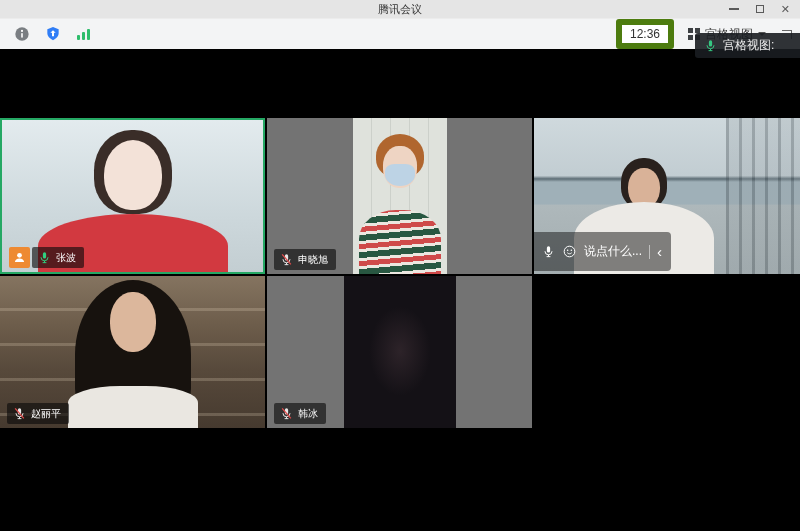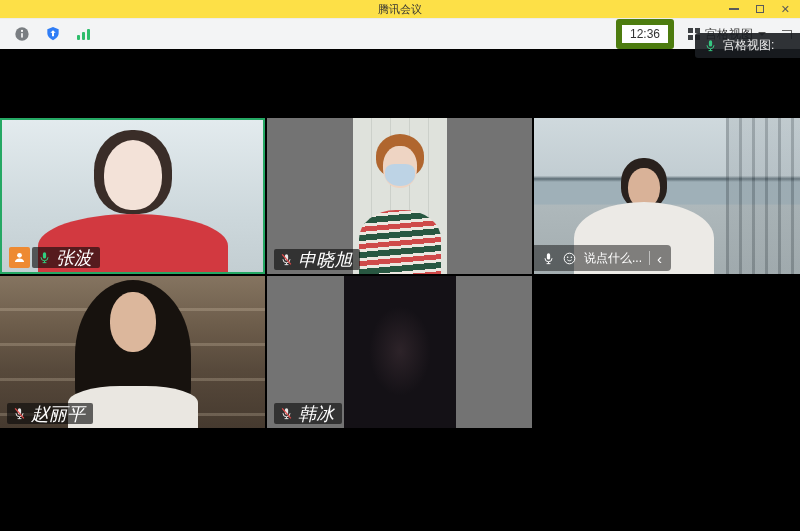--- a/index.html
+++ b/index.html
@@ -5,21 +5,21 @@
   html,body{margin:0;padding:0;}
   body{
     width:800px;height:531px;overflow:hidden;
     font-family:"Liberation Sans","DejaVu Sans",sans-serif;
     background:#000;position:relative;
     -webkit-font-smoothing:antialiased;
   }
   .app{width:800px;height:531px;display:flex;flex-direction:column;position:relative;}
 
   
-  .titlebar{height:18px;background:#fde047;display:flex;align-items:center;position:relative;border-bottom:1px solid #ececec;flex:0 0 auto;}
+  .titlebar{height:18px;background:#e5e5e5;display:flex;align-items:center;position:relative;border-bottom:1px solid #ececec;flex:0 0 auto;}
   .titlebar .title{position:absolute;left:0;right:0;text-align:center;font-size:11px;color:#333;}
   .win-controls{margin-left:auto;display:flex;align-items:center;gap:17px;padding-right:10px;z-index:2;}
   .wc-min{width:10px;height:1.5px;background:#5a5a5a;display:inline-block;}
   .wc-max{width:8px;height:8px;border:1.2px solid #5a5a5a;display:inline-block;box-sizing:border-box;}
   .wc-close{font-size:11px;color:#5a5a5a;line-height:1;}
 
   
   .subbar{height:30px;background:#f3f4f5;display:flex;align-items:center;padding:0 8px 0 14px;flex:0 0 auto;}
   .subbar-left{display:flex;align-items:center;gap:15px;}
   .subbar-right{margin-left:auto;display:flex;align-items:center;gap:14px;}
@@ -66,40 +66,40 @@
   .lens-l{top:36px;left:50%;margin-left:-14px;}
   .lens-r{top:36px;left:50%;margin-left:2px;}
   .t3-body{bottom:0;width:72px;height:48px;background:#15120f;border-radius:45% 45% 0 0;}
 
   
   .t4{background:linear-gradient(180deg,#cfd9dd 0%,#c2cdd2 37%,#5d6d75 39%,#9fb0b8 41%,#9fb0b8 55%,#aeb8bb 56%,#a3adb0 100%);}
   .t4-building{right:0;top:0;width:74px;height:100%;background:repeating-linear-gradient(90deg,rgba(60,70,76,0.35) 0 3px,rgba(150,160,165,0.25) 3px 13px);}
   .t4-hair{left:110px;top:40px;width:46px;height:50px;background:#29211d;border-radius:48% 48% 40% 40%;transform:translateX(-50%);}
   .t4-face{left:110px;top:50px;width:32px;height:40px;background:#d9b298;border-radius:48%;transform:translateX(-50%);}
   .t4-shirt{left:110px;top:84px;width:140px;height:72px;background:#eceae6;border-radius:50% 50% 0 0;transform:translateX(-50%);}
-  .quickchat{position:absolute;left:0;bottom:3px;height:26px;display:flex;align-items:center;gap:7px;
+  .quickchat{position:absolute;left:0;bottom:3px;height:39px;display:flex;align-items:center;gap:7px;
     background:rgba(18,18,18,0.5);border-radius:0 4px 4px 0;padding:0 9px 0 8px;color:#fff;font-size:12px;z-index:6;}
   .qc-divider{width:1px;height:14px;background:rgba(255,255,255,0.5);}
   .qc-collapse{color:#fff;font-size:15px;line-height:1;}
 
   
   .t5-video{width:112px;background:#141116;}
   .t5-hint{top:30px;width:62px;height:90px;background:radial-gradient(ellipse at center,#2d2329 0%,rgba(20,17,22,0) 70%);}
 
   
   .t6{background:linear-gradient(180deg,#857460 0%,#6d5d4b 32%,#57493b 62%,#463a2f 100%);}
   .t6-shelves{top:0;left:0;right:0;bottom:0;background:repeating-linear-gradient(180deg,rgba(0,0,0,0) 0 32px,rgba(238,222,196,0.22) 32px 35px);}
   .t6-hair{top:4px;width:116px;height:150px;background:#17120e;border-radius:50% 50% 28% 28%;}
   .t6-face{top:16px;width:46px;height:60px;background:#dcb79c;border-radius:48%;}
   .t6-body{bottom:0;width:130px;height:42px;background:#eae7e1;border-radius:40% 40% 0 0;}
 
   
   .namebar{position:absolute;left:7px;bottom:4px;display:flex;align-items:center;gap:2px;z-index:5;}
   .namelabel{display:flex;align-items:center;gap:5px;background:rgba(10,10,10,0.62);color:#fff;
-    font-size:18px;height:21px;padding:0 8px 0 6px;border-radius:2px;white-space:nowrap;font-style:italic;}
+    font-size:10px;height:21px;padding:0 8px 0 6px;border-radius:2px;white-space:nowrap;}
   .hostbadge{width:21px;height:21px;background:#ee8a32;border-radius:2px;display:flex;align-items:center;justify-content:center;}
   svg{display:block;}
 </style>
 </head>
 <body>
 
 <div class="app">
 
   <div class="titlebar">
     <div class="title">腾讯会议</div>

